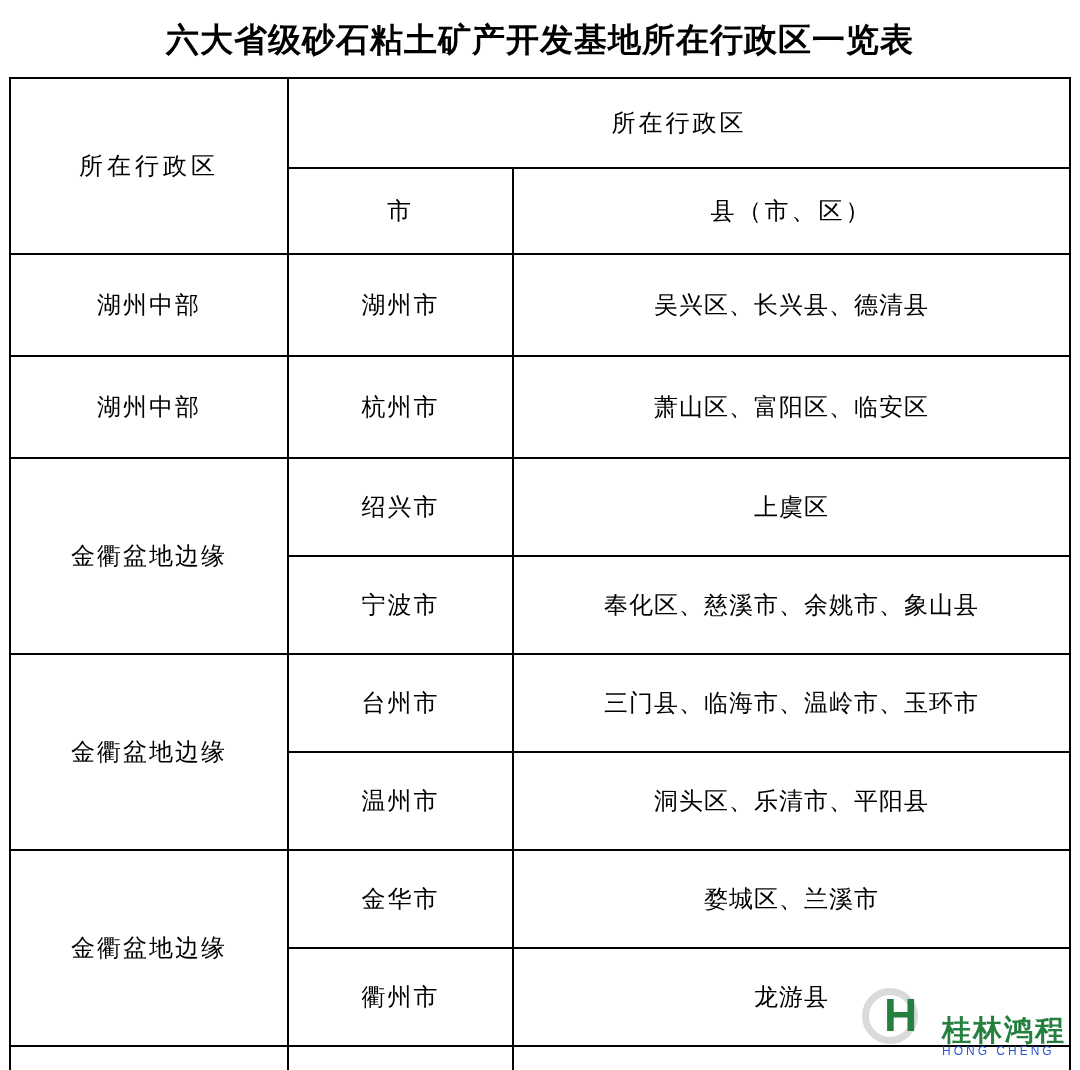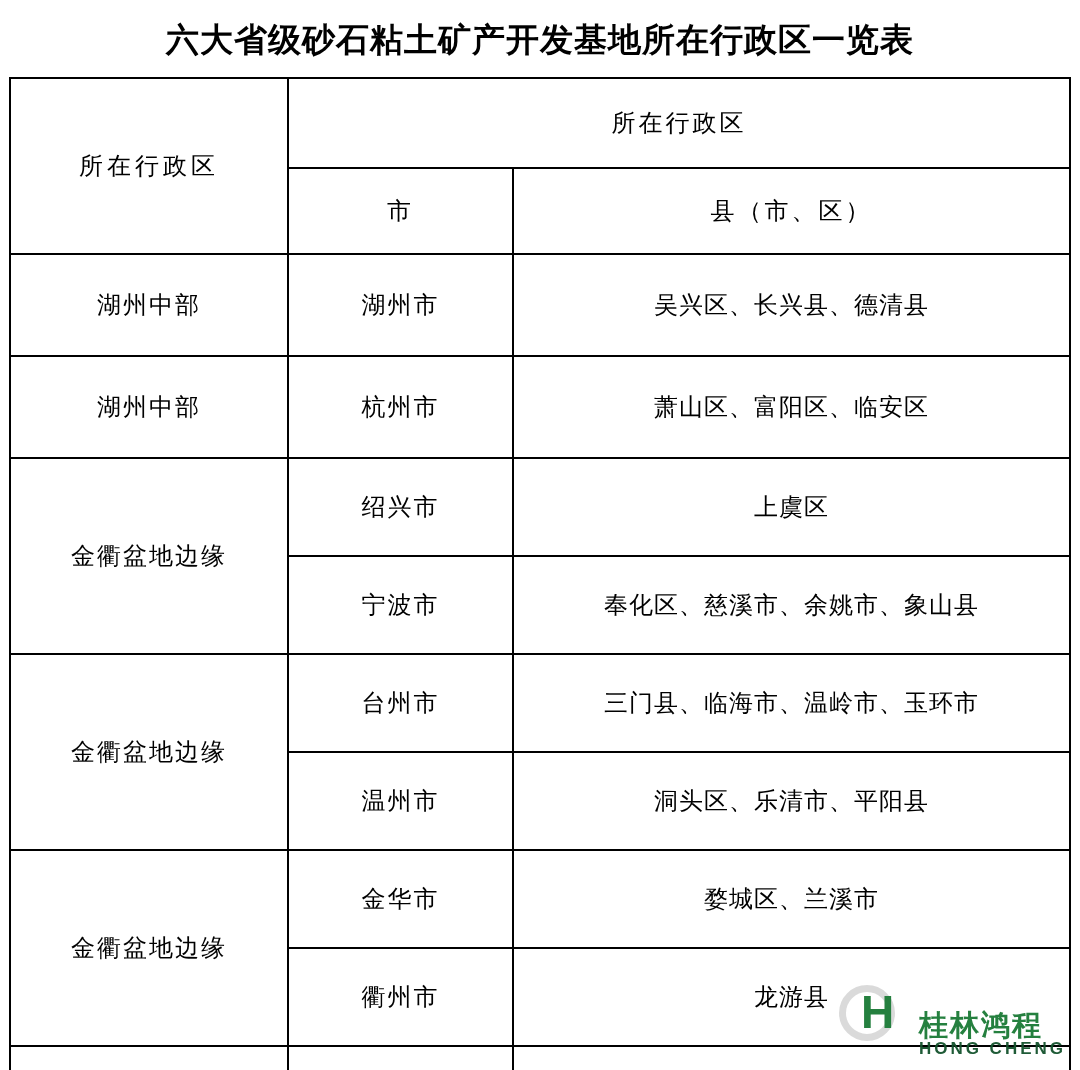--- a/index.html
+++ b/index.html
@@ -126,23 +126,23 @@
   }
   .wm-cn {
     font-size: 29px;
     font-weight: bold;
     color: #1a7a35;
     letter-spacing: 2px;
     font-family: "Liberation Serif", "DejaVu Serif", serif;
     margin-top: 39px;
   }
   .wm-en {
-    font-size: 17px;
-    font-weight: bold;
-    color: #14532d;
+    font-size: 12px;
+    font-weight: normal;
+    color: #1d4ed8;
     letter-spacing: 3px;
     font-family: "Liberation Sans", sans-serif;
   }
 </style>
 </head>
 <body>
 
 <div class="page">
 
   <div class="doc-title">六大省级砂石粘土矿产开发基地所在行政区一览表</div>

